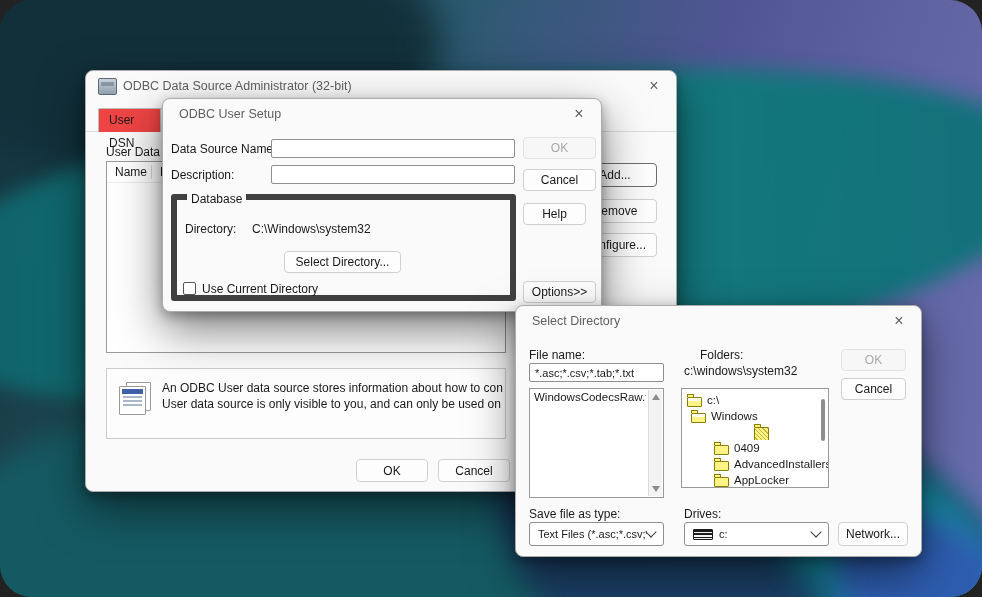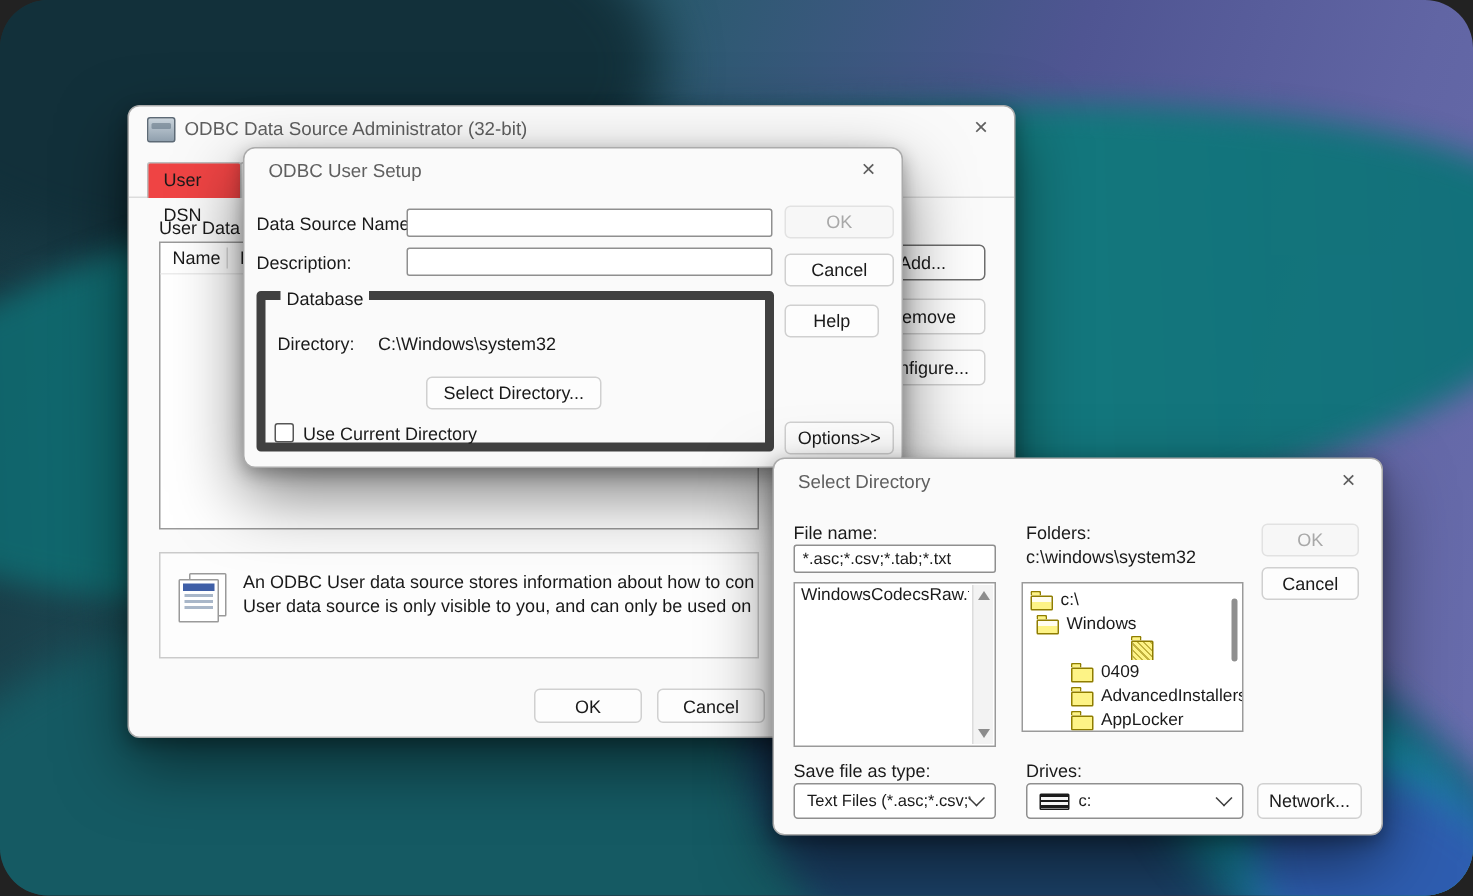--- a/index.html
+++ b/index.html
@@ -190,21 +190,21 @@
     <input class="tin" style="left: 13px; top: 57px; width: 135px; height: 19px; font-size: 11px;" value="*.asc;*.csv;*.tab;*.txt">
 
     <div class="listbox" style="left:13px;top:82px;width:135px;height:110px;">
       <div class="lb-item" style="width:108px;overflow:hidden;">WindowsCodecsRaw.txt</div>
       <div class="sbar">
         <span class="tri-up"></span>
         <span class="tri-dn"></span>
       </div>
     </div>
 
-    <div class="lbl" style="left:168px;top:42px;text-align:right;">Folders:</div>
+    <div class="lbl" style="left:184px;top:42px;text-align:right;">Folders:</div>
     <div class="lbl" style="left:168px;top:58px;">c:\windows\system32</div>
 
     <div class="listbox" style="left:165px;top:82px;width:148px;height:100px;padding-top:3px;">
       <div class="tree-row" style="padding-left:5px;">
         <span class="fi open"></span>
         <span>c:\</span>
       </div>
       <div class="tree-row" style="padding-left:9px;">
         <span class="fi open"></span>
         <span>Windows</span>

